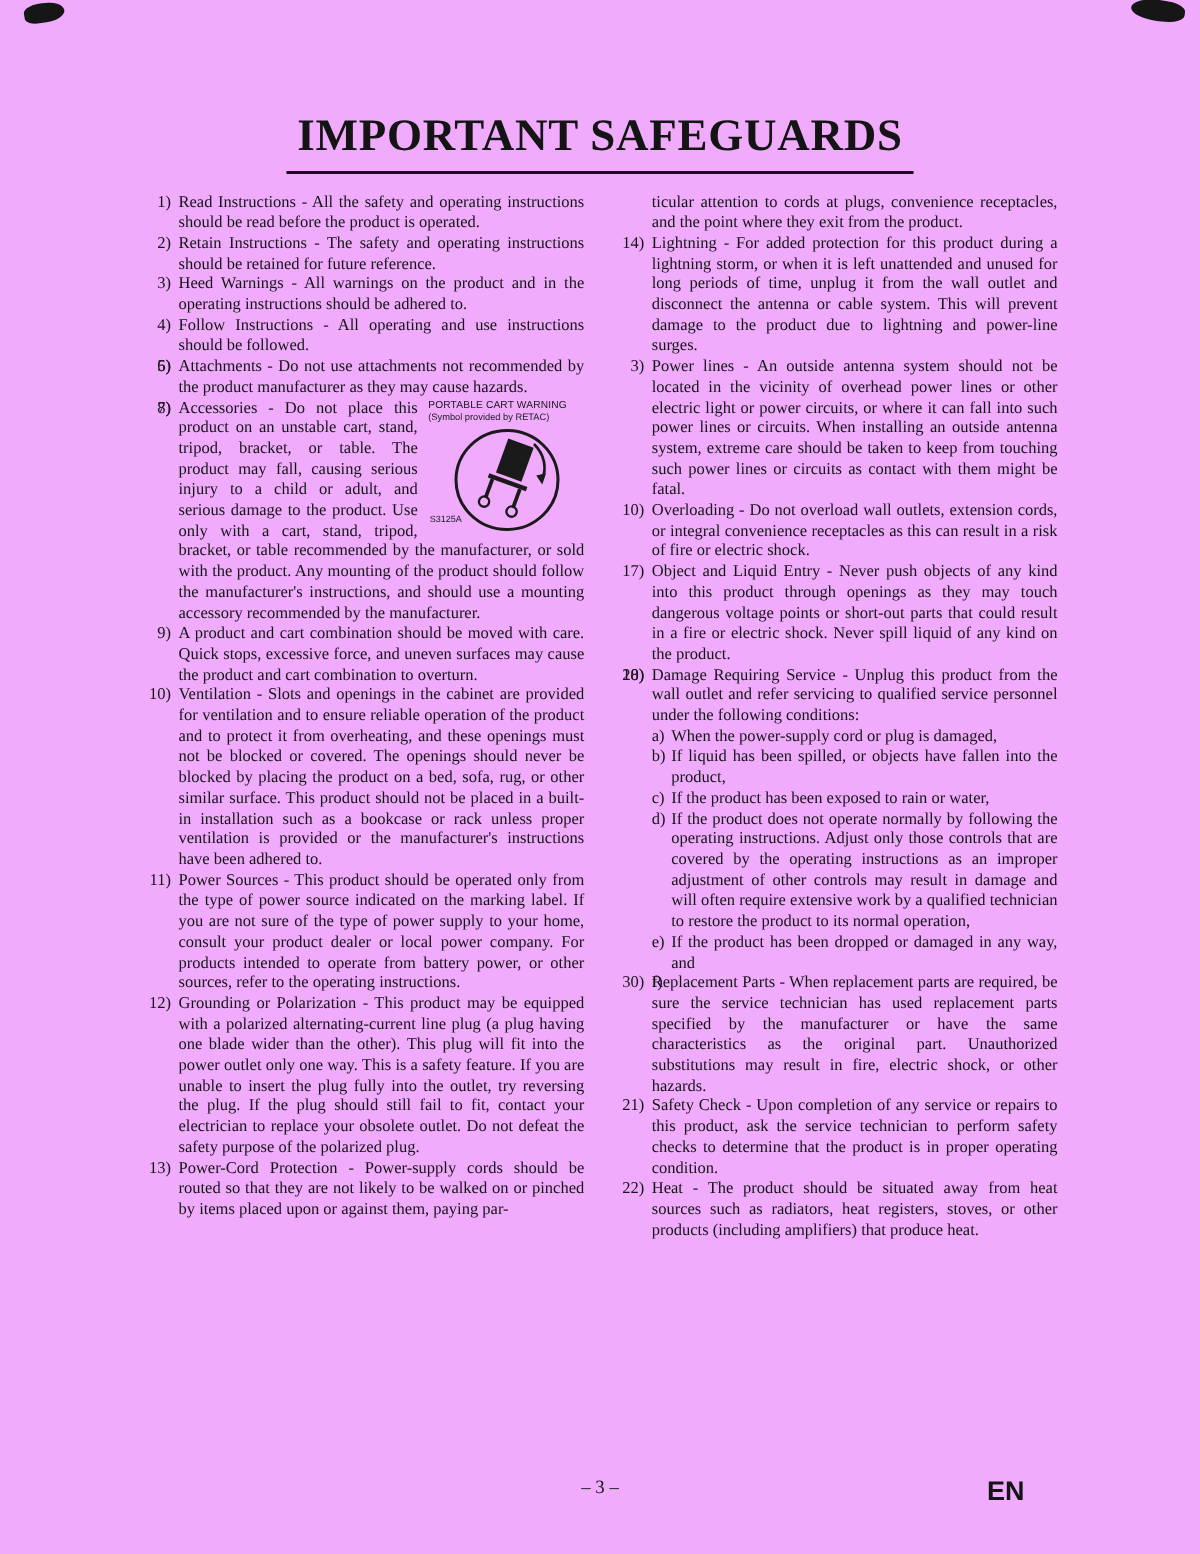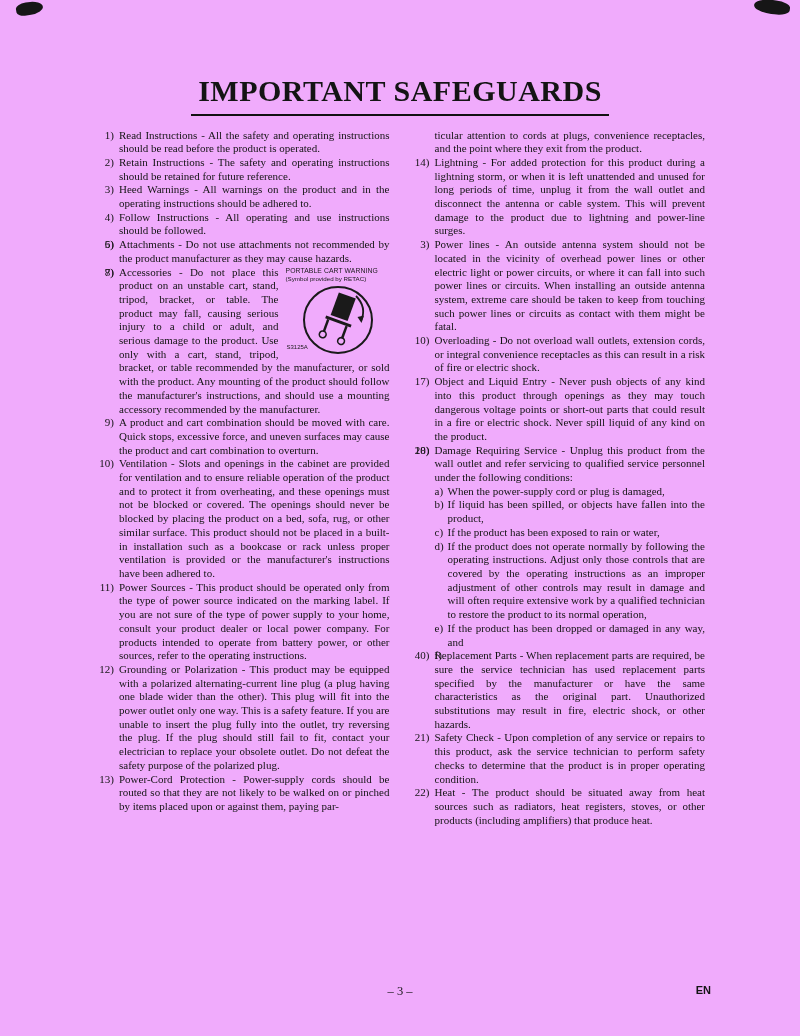--- a/index.html
+++ b/index.html
@@ -46,21 +46,21 @@
     color:#1a1a1a;
   }
   .cb-title { display:block; font-size:6.8px; line-height:8px; letter-spacing:0.1px; white-space:nowrap; }
   .cb-sub { display:block; font-size:6.2px; line-height:8px; margin-bottom:1px; white-space:nowrap; }
   .cb-figure { display:block; position:relative; text-align:center; }
   .cb-figure svg { display:block; margin:0 auto; }
   .cb-code { position:absolute; left:1px; bottom:1px; font-size:6px; }
 
   .footer { position:absolute; left:0; right:0; bottom:34px; height:18px; }
   .page-num { position:absolute; left:0; right:0; text-align:center; font-size:12.5px; }
-  .lang { position:absolute; right:89px; top:0; font-family:"Liberation Sans", sans-serif; font-weight:bold; font-size:11px; }
+  .lang { position:absolute; right:117px; top:0; font-family:"Liberation Sans", sans-serif; font-weight:bold; font-size:18px; }
 </style>
 </head>
 <body>
 
 <div class="page">
   <div class="corner tl"></div>
   <div class="corner tr"></div>
 
   <div class="title-wrap">
     <h1>IMPORTANT SAFEGUARDS</h1>
@@ -192,21 +192,21 @@
         <div class="subitem">
           <span class="sub-label">e)</span>
           <span>If the product has been dropped or damaged in any way, and</span>
         </div>
         <div class="subitem">
           <span class="sub-label">f)</span>
         </div>
       </div>
 
       <div class="item">
-        <span class="num">40)</span>
+        <span class="num">30)</span>
         <span>Replacement Parts - When replacement parts are required, be sure the service technician has used replacement parts specified by the manufacturer or have the same characteristics as the original part. Unauthorized substitutions may result in fire, electric shock, or other hazards.</span>
       </div>
       <div class="item">
         <span class="num">21)</span>
         <span>Safety Check - Upon completion of any service or repairs to this product, ask the service technician to perform safety checks to determine that the product is in proper operating condition.</span>
       </div>
       <div class="item">
         <span class="num">22)</span>
         <span>Heat - The product should be situated away from heat sources such as radiators, heat registers, stoves, or other products (including amplifiers) that produce heat.</span>
       </div>

